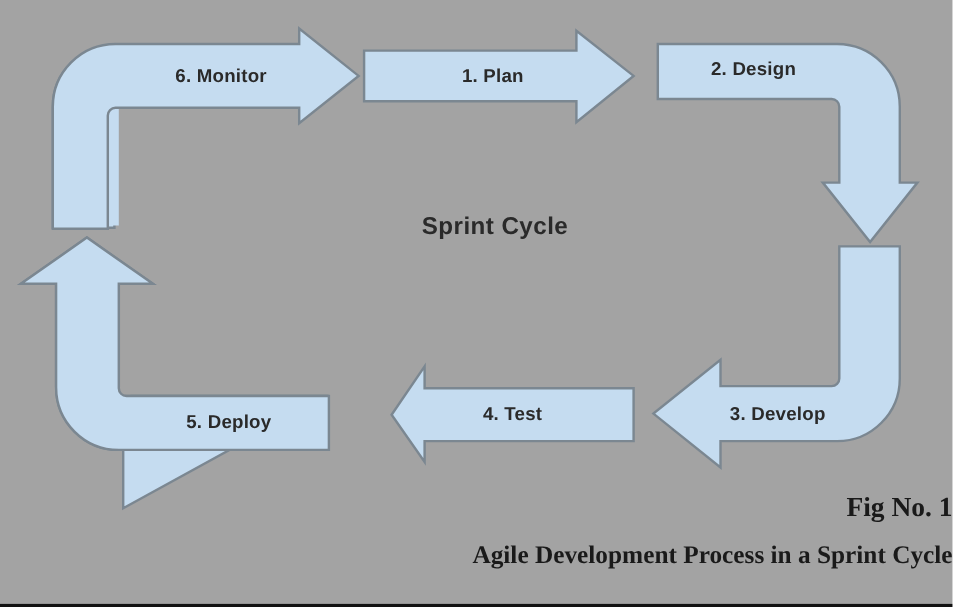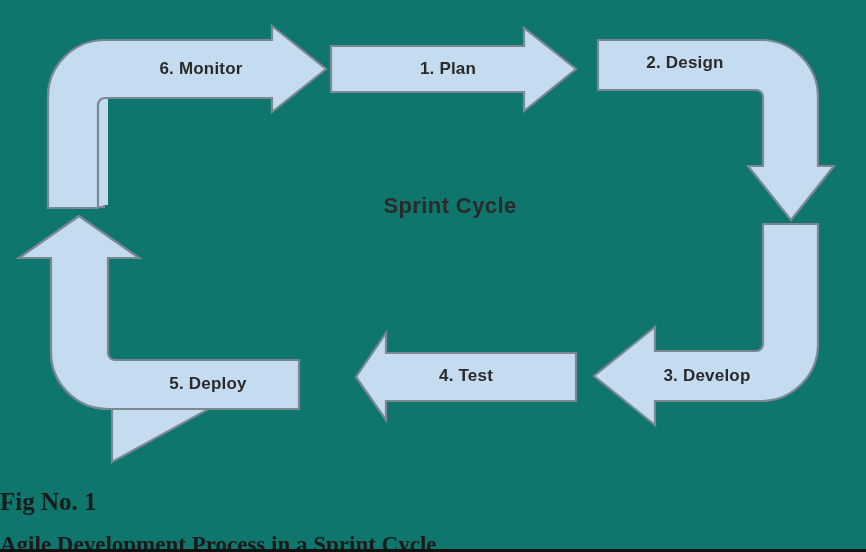--- a/index.html
+++ b/index.html
@@ -4,21 +4,21 @@
 <style>
   html, body {
     margin: 0;
     padding: 0;
     background: #ffffff;
   }
   #page {
     position: relative;
     width: 866px;
     height: 552px;
-    background: #0f766e;
+    background: #a3a3a3;
     overflow: hidden;
     font-family: "Liberation Sans", sans-serif;
     border-bottom: 3px solid #111111;
     box-sizing: border-box;
   }
   #diagram-svg {
     position: absolute;
     left: 0;
     top: 0;
     width: 866px;
@@ -45,25 +45,24 @@
     font-weight: 700;
     fill: #2a2a2a;
     text-anchor: middle;
     dominant-baseline: middle;
     letter-spacing: 0.4px;
   }
   .caption-block {
     position: absolute;
     left: 0;
     width: 866px;
-    text-align: left;
+    text-align: right;
     font-family: "Liberation Serif", serif;
     font-weight: 700;
     color: #1a1a1a;
-    margin-top: 40px;
   }
   #caption-fig {
     top: 448px;
     font-size: 25px;
   }
   #caption-title {
     top: 492px;
     font-size: 23px;
   }
 </style>

